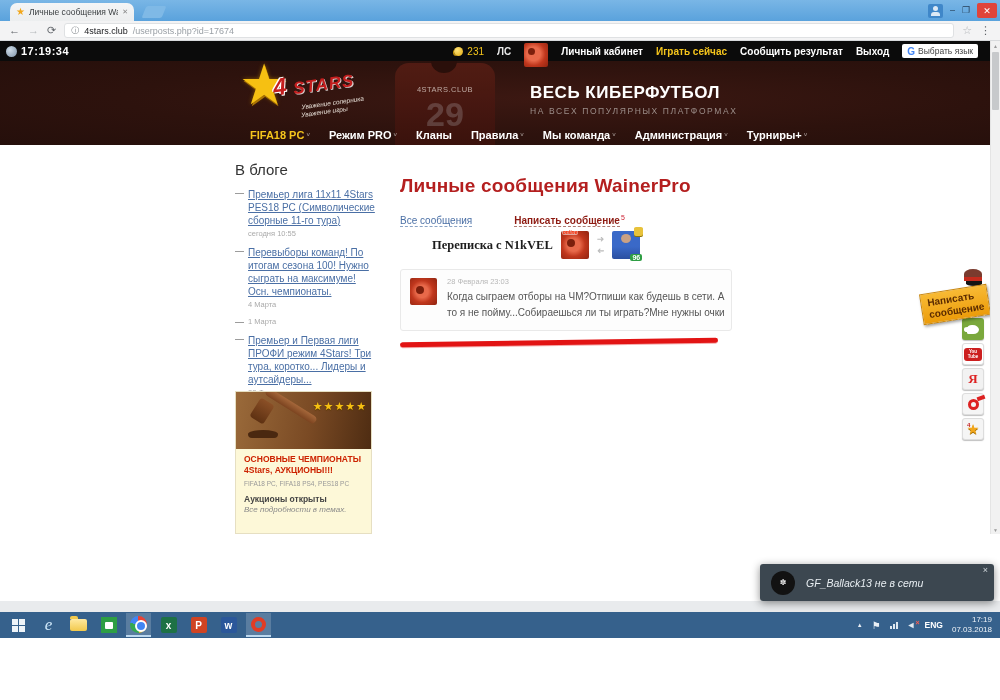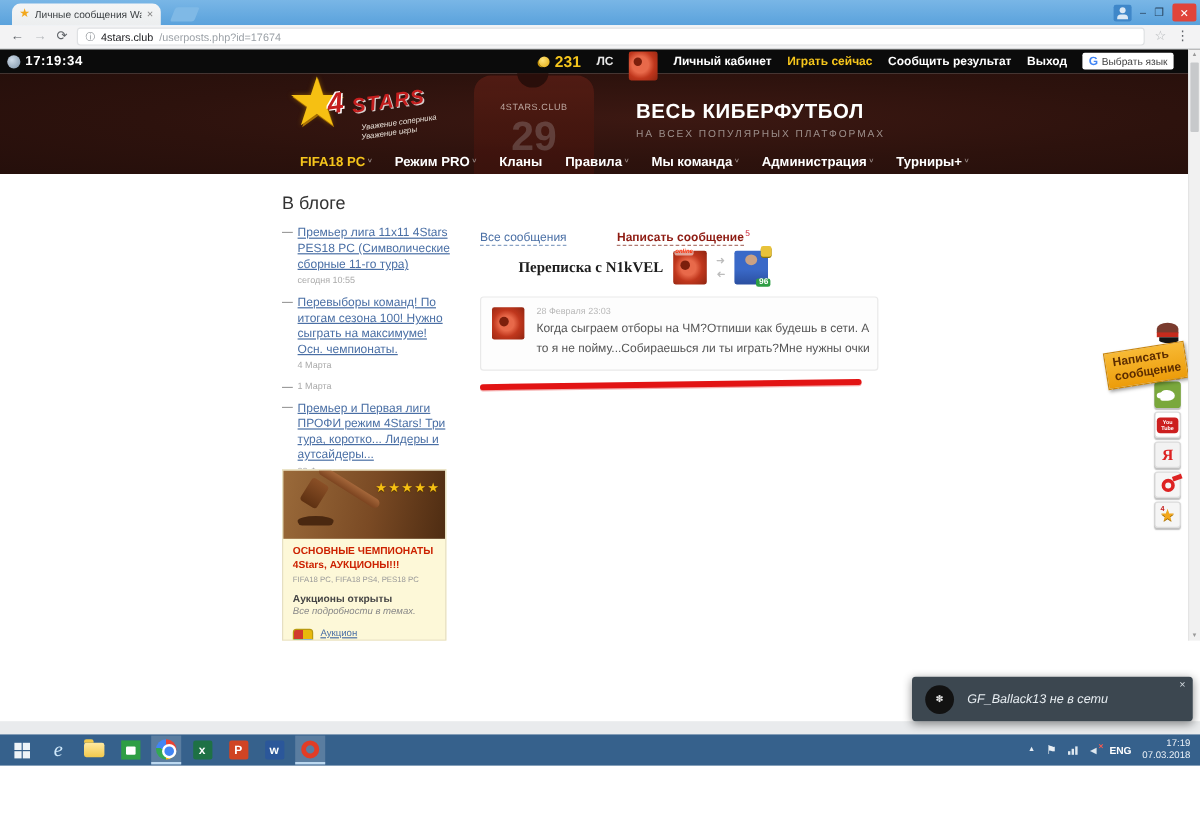--- a/index.html
+++ b/index.html
@@ -37,21 +37,21 @@
   .scroll-arrow { display:block; text-align:center; font-size:5px; color:#9a9a9a; padding-top:2px; }
   .scroll-thumb { position:absolute; left:1px; right:1px; top:11px; height:58px; background:#c7c9cb; border-radius:1px; }
   .scroll-arrow.bottom { position:absolute; bottom:1px; left:0; right:0; }
 
   
   .blackbar { position:relative; height:20px; background:#0b0b0b; display:flex; align-items:center; padding:0 14px 0 6px; z-index:5; }
   .clock-ic { width:11px; height:11px; border-radius:50%; background:radial-gradient(circle at 35% 35%, #cfdce8, #7d93a8); margin-right:4px; }
   .page-time { color:#fff; font-weight:bold; font-size:11px; letter-spacing:.5px; }
   .bb-right { margin-left:auto; display:flex; align-items:center; gap:13px; padding-right:8px; }
   .coin { width:9px; height:9px; border-radius:50%; background:radial-gradient(circle at 35% 35%, #ffe47a, #e2a90c); box-shadow:-2px 1px 0 -1px #c89608; }
-  .coins-num { color:#f5c51c; font-weight:bold; font-size:13px; margin-left:-9px; }
+  .coins-num { color:#f5c51c; font-weight:normal; font-size:10px; margin-left:-9px; }
   .bb-link { color:#fff; font-weight:bold; font-size:10px; }
   .bb-link.yellow { color:#f5c51c; }
   .bb-ls { color:#e8e8e8; font-size:10px; font-weight:bold; }
   .bb-avatar { width:24px; height:24px; border-radius:2px; margin-bottom:-7px;
     background:radial-gradient(circle at 40% 45%, #e8694a 0 35%, #c0371d 60%, #8f2410 100%); position:relative; }
   .bb-avatar::after { content:""; position:absolute; left:4px; top:5px; width:7px; height:7px; border-radius:50%; background:#7c1f0c; }
   .translate-box { height:14px; background:#fff; border-radius:2px; display:flex; align-items:center; gap:3px; padding:0 5px; }
   .g-logo { font-size:10px; font-weight:bold; color:#4285f4; }
   .translate-label { font-size:8.5px; color:#444; white-space:nowrap; }
 
@@ -317,32 +317,25 @@
             <span class="gavel-handle"></span>
             <span class="gavel-head"></span>
             <span class="gavel-base"></span>
           </div>
           <div class="ad-text">
             <div class="ad-t1">ОСНОВНЫЕ ЧЕМПИОНАТЫ</div>
             <div class="ad-t2">4Stars, АУКЦИОНЫ!!!</div>
             <div class="ad-platforms">FIFA18 PC, FIFA18 PS4, PES18 PC</div>
             <div class="ad-status">Аукционы открыты</div>
             <div class="ad-details">Все подробности в темах.</div>
-            <div class="ad-linkrow">
-              <span class="fifa-mini"></span>
-              <span class="ad-links">
-                <span class="ad-link">Аукцион</span>
-                <span class="ad-link">команд 5* накануне</span>
-
-              </span>
-            </div>
           </div>
         </div>
 
         <div class="main">
+          <h1 class="page-h1">Личные сообщения WainerPro</h1>
           <div class="links-row">
             <span class="lnk-all">Все сообщения</span>
             <span>
               <span class="lnk-write">Написать сообщение</span><span class="lnk-count">5</span>
             </span>
           </div>
           <div class="convo-row">
             <span class="convo-label">Переписка с N1kVEL</span>
             <span class="ava ava-me">
               <span class="ava-online">online</span>

